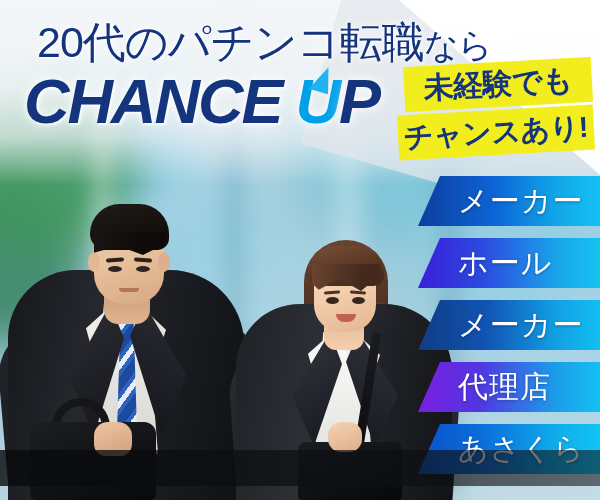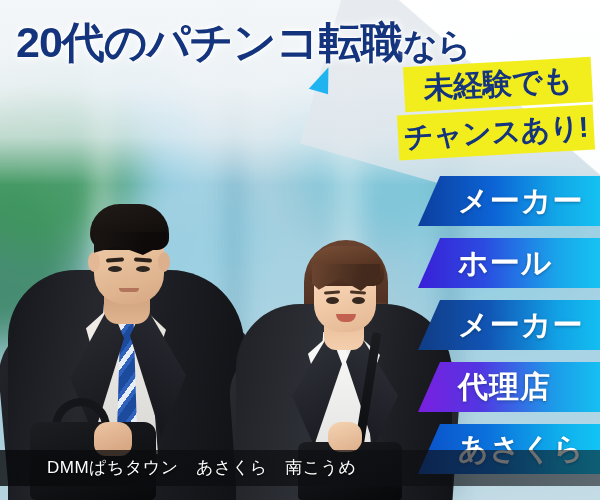--- a/index.html
+++ b/index.html
@@ -171,22 +171,22 @@
     background:#f6f2ee; border-radius:2px; }
   .w-strap { position:absolute; left:126px; bottom:34px; width:9px; height:134px;
     background:linear-gradient(180deg,#1b1c20,#0a0b0d); transform:rotate(9deg); border-radius:3px; }
   .w-bag { position:absolute; left:62px; bottom:0; width:104px; height:58px;
     background:linear-gradient(160deg,#1b1c20,#07080a); border-radius:8px 8px 4px 4px; }
   .w-hand { position:absolute; left:92px; bottom:48px; width:34px; height:30px;
     background:linear-gradient(160deg,#f5d3b2,#dcae8a); border-radius:13px; }
 
   
   .headline {
-    position:absolute; left:16px; top:14px;
-    font-size:43px; font-weight:700; letter-spacing:-1px;
+    position:absolute; left:37px; top:14px;
+    font-size:43px; font-weight:400; letter-spacing:-1px;
     color:#14347E; white-space:nowrap;
     text-shadow:
       0 0 6px rgba(255,255,255,.95), 0 0 12px rgba(255,255,255,.85),
       1px 1px 0 rgba(255,255,255,.7), -1px -1px 0 rgba(255,255,255,.7);
   }
   .headline .suffix { font-size:34px; }
 
   .chance-row {
     position:absolute; left:24px; top:70px;
     white-space:nowrap;
@@ -238,21 +238,21 @@
 
   
   .bar {
     position:absolute;
     left:418px; width:190px; height:50px;
     clip-path:polygon(22px 0, 100% 0, 100% 100%, 0 100%);
     display:flex; align-items:center;
   }
   .bar span {
     margin-left:40px;
-    font-size:30px; font-weight:700; color:#ffffff;
+    font-size:30px; font-weight:400; color:#ffffff;
     letter-spacing:1px; white-space:nowrap;
     text-shadow:0 1px 3px rgba(0,40,80,.45);
   }
   .bar-1 { top:176px; background:linear-gradient(90deg,#0C3E9E 0%,#0C64D6 40%,#12A8E8 74%,#14C6F4 100%); }
   .bar-2 { top:238px; background:linear-gradient(90deg,#3A1FD8 0%,#2B4AE0 34%,#19A6EA 74%,#15C8F4 100%); }
   .bar-3 { top:300px; background:linear-gradient(90deg,#103C84 0%,#1154B4 36%,#12A2E6 74%,#13C4F3 100%); }
   .bar-4 { top:362px; background:linear-gradient(90deg,#7A1FE0 0%,#5236E2 32%,#1C9CE8 72%,#14C6F4 100%); }
   .bar-5 { top:424px; background:linear-gradient(90deg,#0A50C8 0%,#0B70DC 36%,#0FAEEC 74%,#12C8F5 100%); }
 
   
@@ -324,20 +324,21 @@
     <div class="w-strap"></div>
     <div class="w-bag"></div>
     <div class="w-hand"></div>
   </div>
 
   <div class="top-wash"></div>
   <div class="diag-sheen"></div>
 
   <div class="headline"><span>20代のパチンコ転職</span><span class="suffix">なら</span></div>
 
+  <div class="chance-row"><span class="ch">CHANCE</span><span class="up-u">U</span><span class="up-p">P</span></div>
   <div class="up-arrow"></div>
 
   <div class="badge badge-1">
       <span>未経験でも</span>
     </div>
   <div class="badge badge-2">
       <span>チャンスあり!</span>
     </div>
 
   <div class="bar bar-1">
@@ -350,15 +351,14 @@
       <span>メーカー</span>
     </div>
   <div class="bar bar-4">
       <span>代理店</span>
     </div>
   <div class="bar bar-5">
       <span>あさくら</span>
     </div>
 
   <div class="credit-band"></div>
-  <div class="credit-text">DMMぱちタウン　あさくら　南こうめ</div>
 
 </div>
 
 </body></html>

